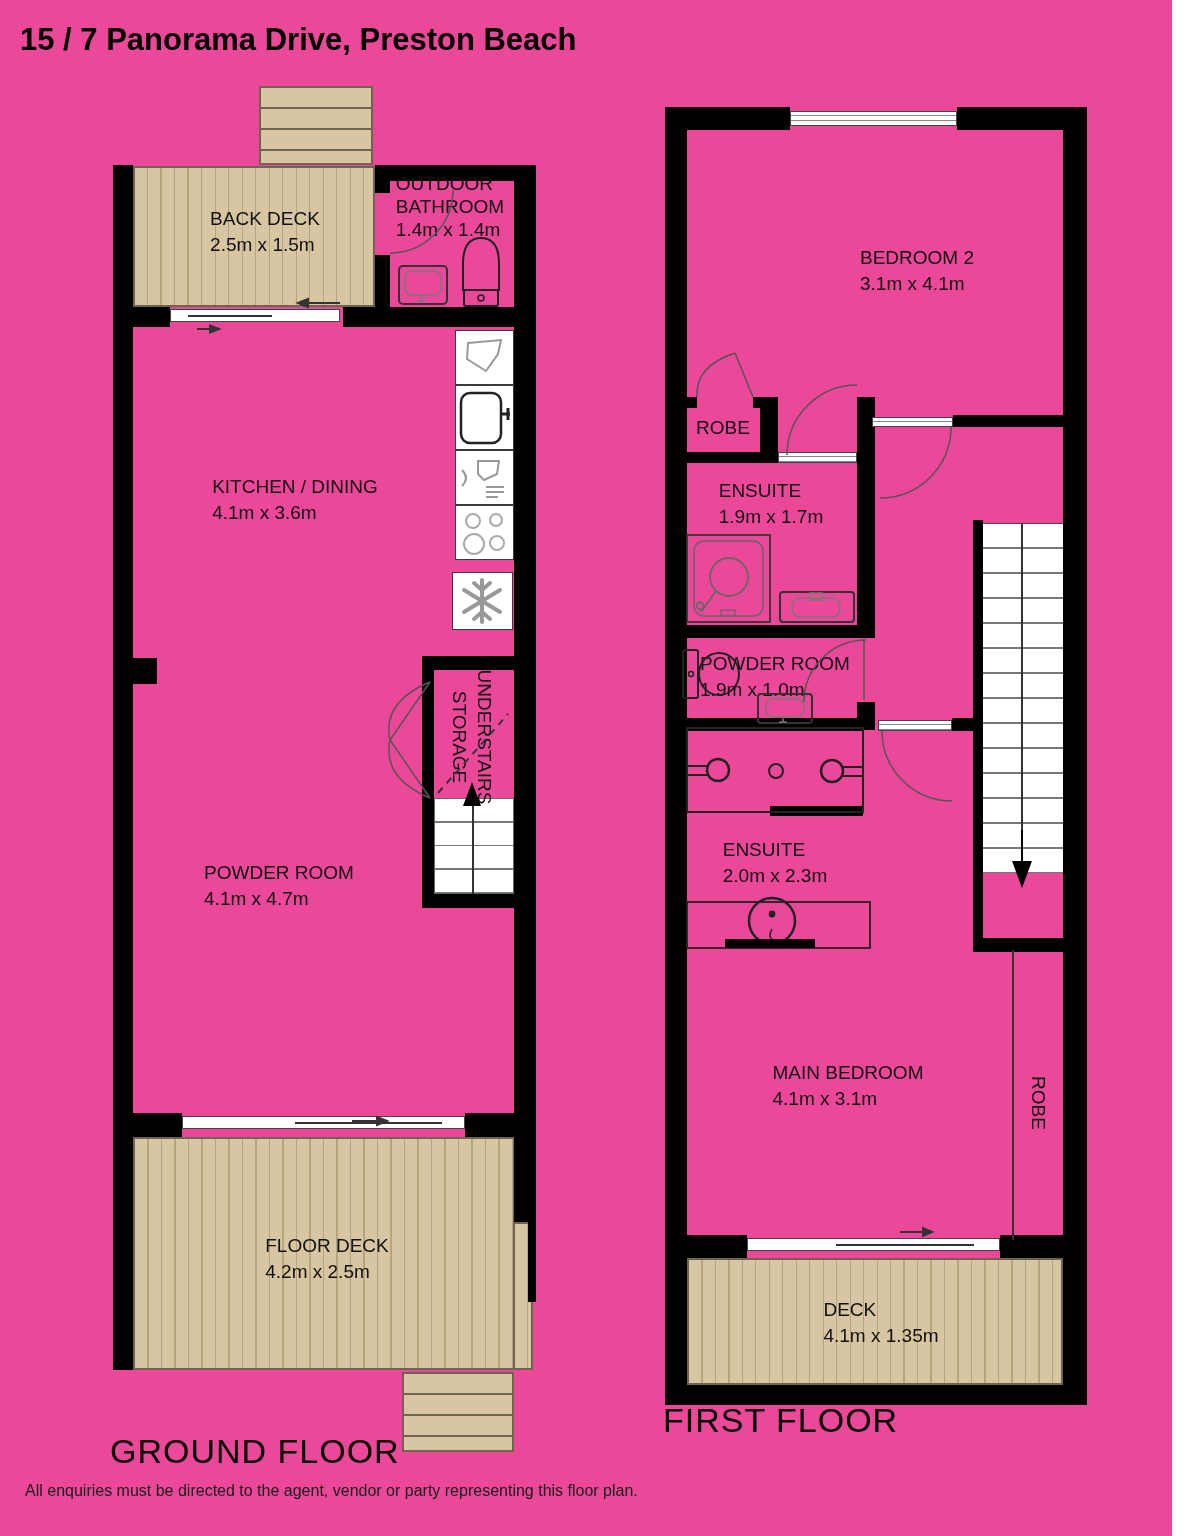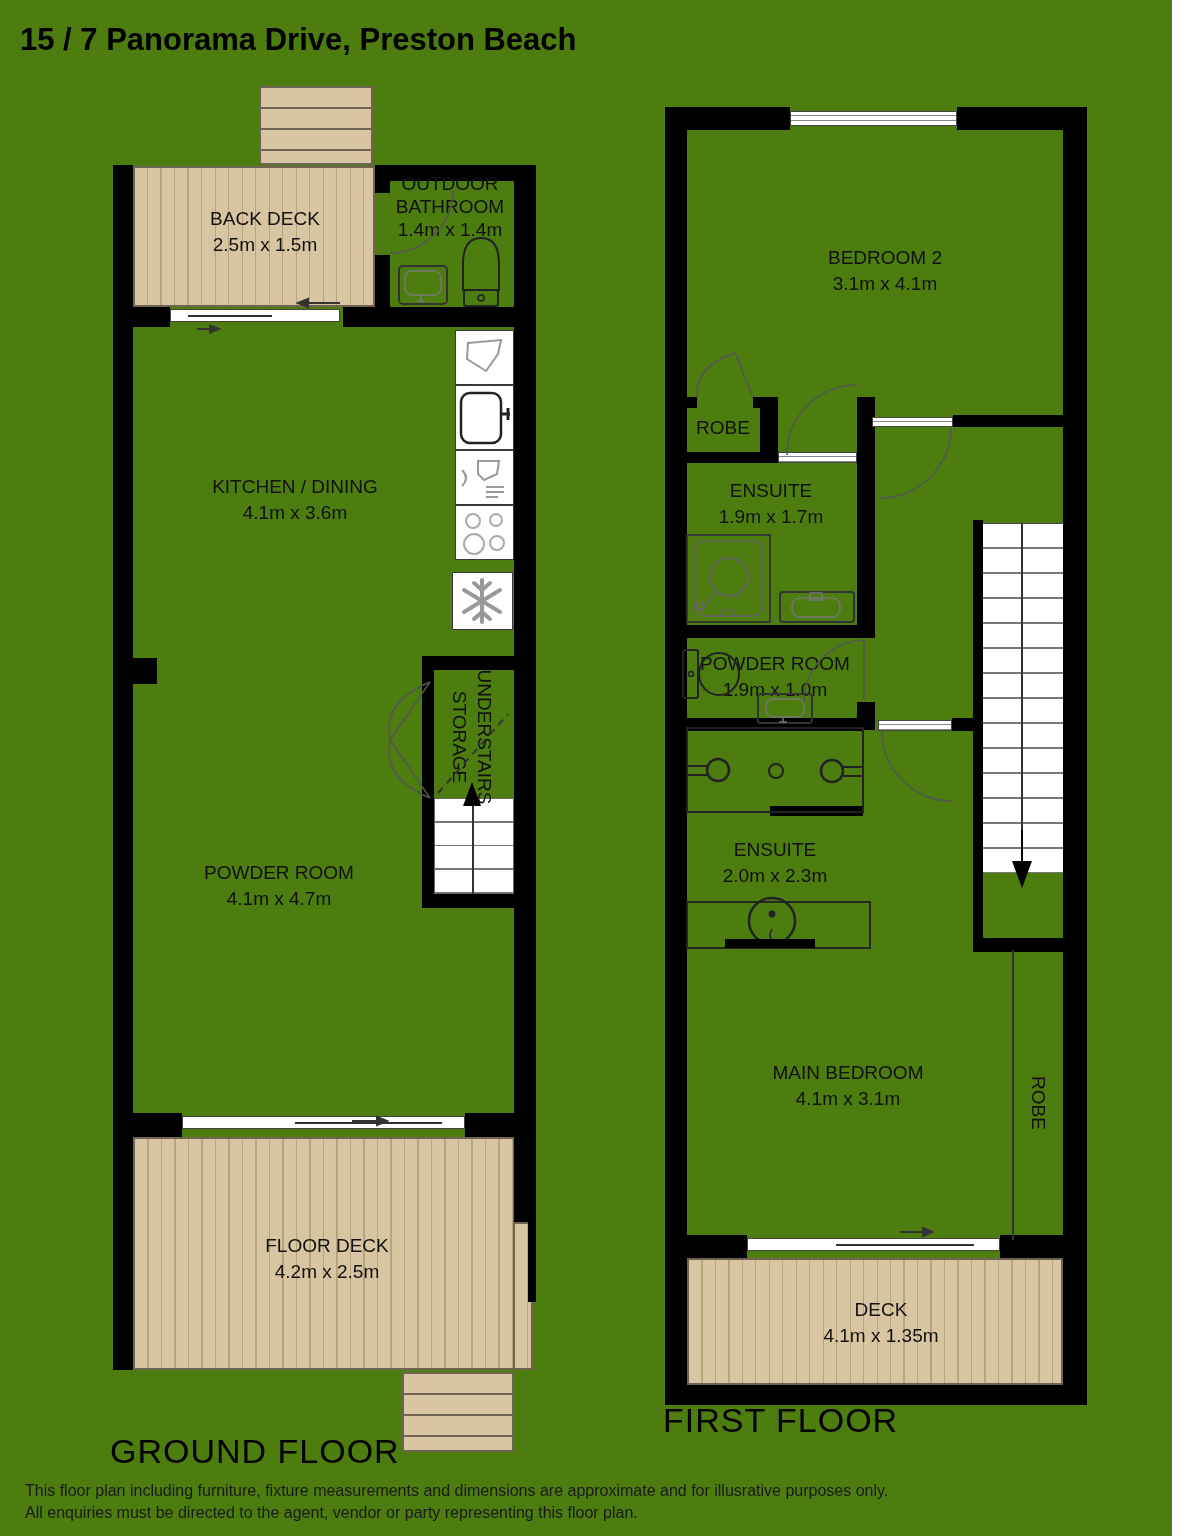--- a/index.html
+++ b/index.html
@@ -1,31 +1,31 @@
 <!DOCTYPE html>
 <html><head>
 <meta charset="utf-8">
 <style>
   html,body{margin:0;padding:0;background:#fff;}
-  #page{position:relative;width:1172px;height:1536px;background:#4d7c0f;overflow:hidden;
+  #page{position:relative;width:1172px;height:1536px;background:#ec4899;overflow:hidden;
         font-family:"Liberation Sans", sans-serif;color:#111;}
   .wall{position:absolute;background:#000;}
   .deck{position:absolute;background:#d8c5a1;border:2px solid #6f6351;box-sizing:border-box;
         background-image:repeating-linear-gradient(90deg, rgba(0,0,0,0) 0 12px, #b7a47d 12px 13.5px);}
   .steps{position:absolute;background:#d8c5a1;border:2px solid #6f6351;box-sizing:border-box;
         background-image:repeating-linear-gradient(180deg, rgba(0,0,0,0) 0 19px, #6f6351 19px 21px);}
   .window{position:absolute;box-sizing:border-box;border:1.3px solid #444;
         background:linear-gradient(180deg,#fff 0 3px,#888 3px 4px,#fff 4px 8px,#888 8px 9px,#fff 9px 100%);}
   .slider{position:absolute;box-sizing:border-box;border:1.3px solid #444;background:#fff;}
   .slider .mid{position:absolute;height:2px;background:#333;top:45%;}
   .box{position:absolute;background:#fff;border:1.5px solid #3a3a3a;box-sizing:border-box;}
   .stairs{position:absolute;background:#fff;border:1px solid #666;box-sizing:border-box;}
   .vline{position:absolute;background:#333;}
   .thinline{position:absolute;background:#333;}
-  .label-group{position:absolute;transform:translateX(-50%);text-align:center;
+  .label-group{position:absolute;transform:translateX(-50%);text-align:left;
         font-size:19px;line-height:26px;color:#111;white-space:nowrap;}
   .label-single{position:absolute;transform:translateX(-50%);text-align:center;
         font-size:19px;color:#111;white-space:nowrap;}
   .label-vert{position:absolute;transform:translate(-50%,-50%) rotate(90deg);text-align:center;
         font-size:19px;line-height:25px;color:#111;white-space:nowrap;}
   .floor-title{position:absolute;font-size:34px;letter-spacing:1px;color:#000;}
   #page-title{position:absolute;left:20px;top:22px;font-size:31px;font-weight:bold;color:#000;}
   #disclaimer{position:absolute;left:25px;top:1480px;font-size:16px;line-height:21.5px;color:#1a1a1a;}
   svg.overlay{position:absolute;left:0;top:0;width:1200px;height:1536px;pointer-events:none;}
 </style>
@@ -135,21 +135,21 @@
     <div class="wall" style="left:1000px;top:1235px;width:63px;height:23px;"></div>
     <div class="slider" style="left:747px;top:1238px;width:253px;height:13px;">
         <div class="mid" style="left:35%;width:55%;"></div>
       </div>
 
     <div class="stairs" style="left:983px;top:523px;width:80px;height:350px;background-image:repeating-linear-gradient(180deg,#fff 0 23.5px,#777 23.5px 25px);border:none;border-top:1.5px solid #444;"></div>
     <div class="vline" style="left:1021px;top:523px;width:2px;height:330px;"></div>
 
     <div class="thinline" style="left:1012px;top:950px;width:2px;height:290px;"></div>
 
-    <div class="label-group" style="left:885px;top:245px;">
+    <div class="label-group" style="left:917px;top:245px;">
       <div>BEDROOM 2</div>
       <div>3.1m x 4.1m</div>
     </div>
     <div class="label-single" style="left:723px;top:417px;">ROBE</div>
     <div class="label-group" style="left:771px;top:478px;">
       <div>ENSUITE</div>
       <div>1.9m x 1.7m</div>
     </div>
     <div class="label-group" style="left:775px;top:651px;">
       <div>POWDER ROOM</div>
@@ -298,17 +298,16 @@
       <rect x="725" y="939" width="90" height="9" fill="#000" stroke="none"></rect>
     </g>
 
     <g>
       <line x1="1022" y1="830" x2="1022" y2="862" stroke="#000" stroke-width="2"></line>
       <polygon points="1022,888 1012,861 1032,861" fill="#000"></polygon>
     </g>
   </svg>
 
   <div id="disclaimer">
-    <div>This floor plan including furniture, fixture measurements and dimensions are approximate and for illusrative purposes only.</div>
     <div>All enquiries must be directed to the agent, vendor or party representing this floor plan.</div>
   </div>
 
 </div>
 
 </body></html>

